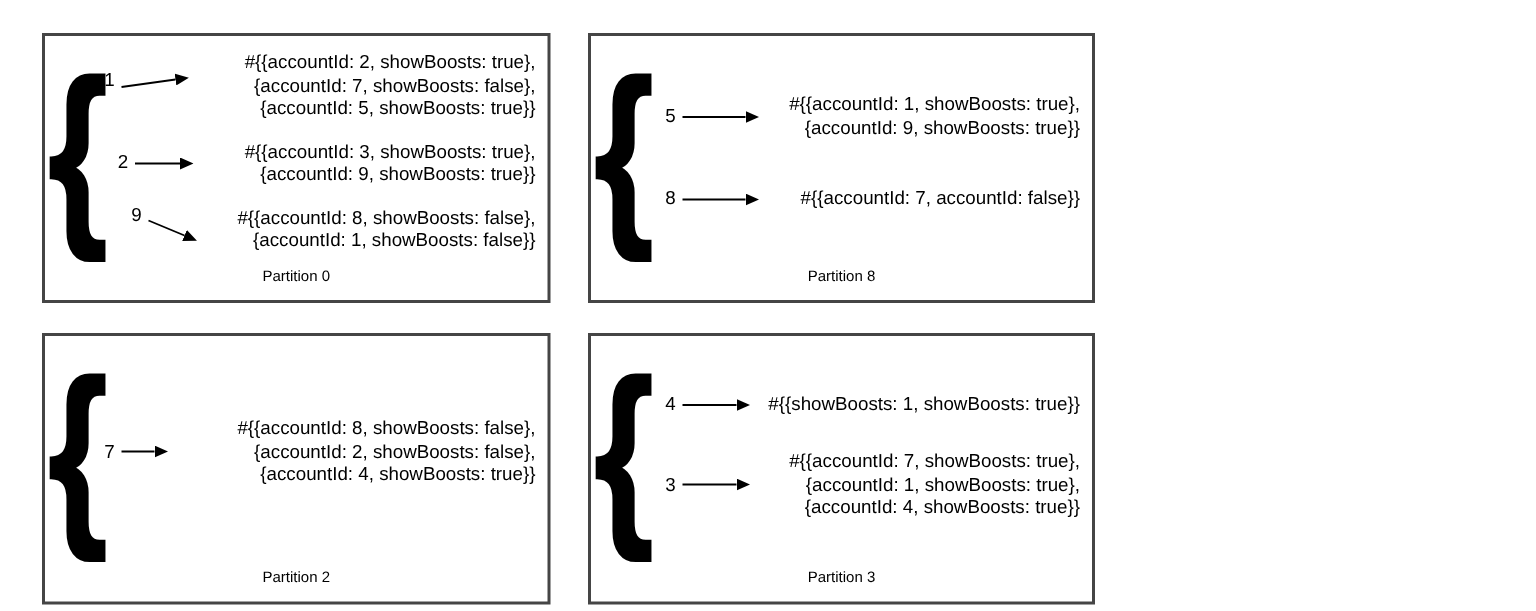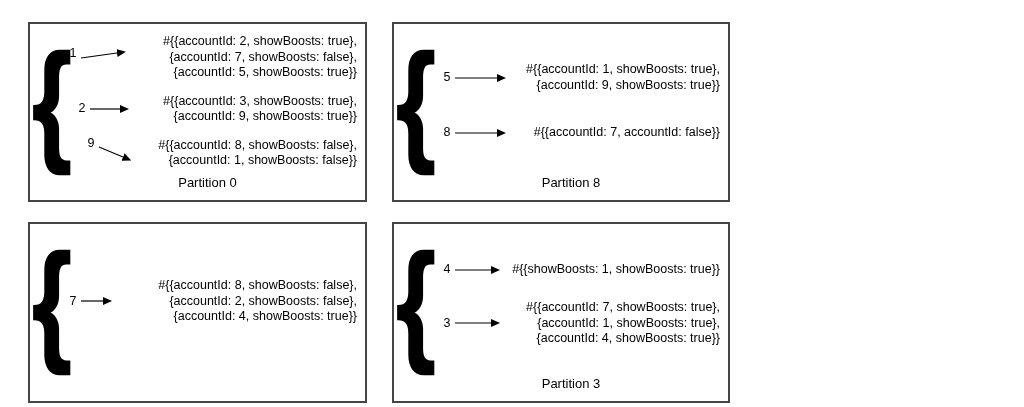--- a/index.html
+++ b/index.html
@@ -74,22 +74,21 @@
     white-space: pre-line;
     font-size: 12.5px;
     line-height: 15.5px;
   }
   .plabel {
     position: absolute;
     bottom: 10px;
     left: 0;
     width: 100%;
     text-align: center;
-    font-size: 13px;
-    padding-left: 10px;
+    font-size: 10px;
   }
   .hidden-defs { position: absolute; width: 0; height: 0; }
 </style>
 </head>
 <body>
 
 <svg class="hidden-defs" aria-hidden="true">
   <defs>
     <marker id="ah" markerWidth="9" markerHeight="8" refX="0" refY="4" orient="auto" markerUnits="userSpaceOnUse">
       <path d="M0,0 L9,4 L0,8 z" fill="#000000"></path>
@@ -165,20 +164,21 @@
       <div class="row">
         <span class="key">7</span>
         <svg class="arrow" width="32" height="20">
           <line x1="1" y1="10" x2="23" y2="10" stroke="#000" stroke-width="1.2" marker-end="url(#ah)"></line>
         </svg>
         <div class="records">#{{accountId: 8, showBoosts: false},
 {accountId: 2, showBoosts: false},
 {accountId: 4, showBoosts: true}}</div>
       </div>
     </div>
+    <div class="plabel">Partition 2</div>
   </div>
 
   <div class="box p3">
     <div class="brace">
         <span>{</span>
       </div>
     <div class="content c-p3">
       <div class="row">
         <span class="key">4</span>
         <svg class="arrow" width="46" height="20">

